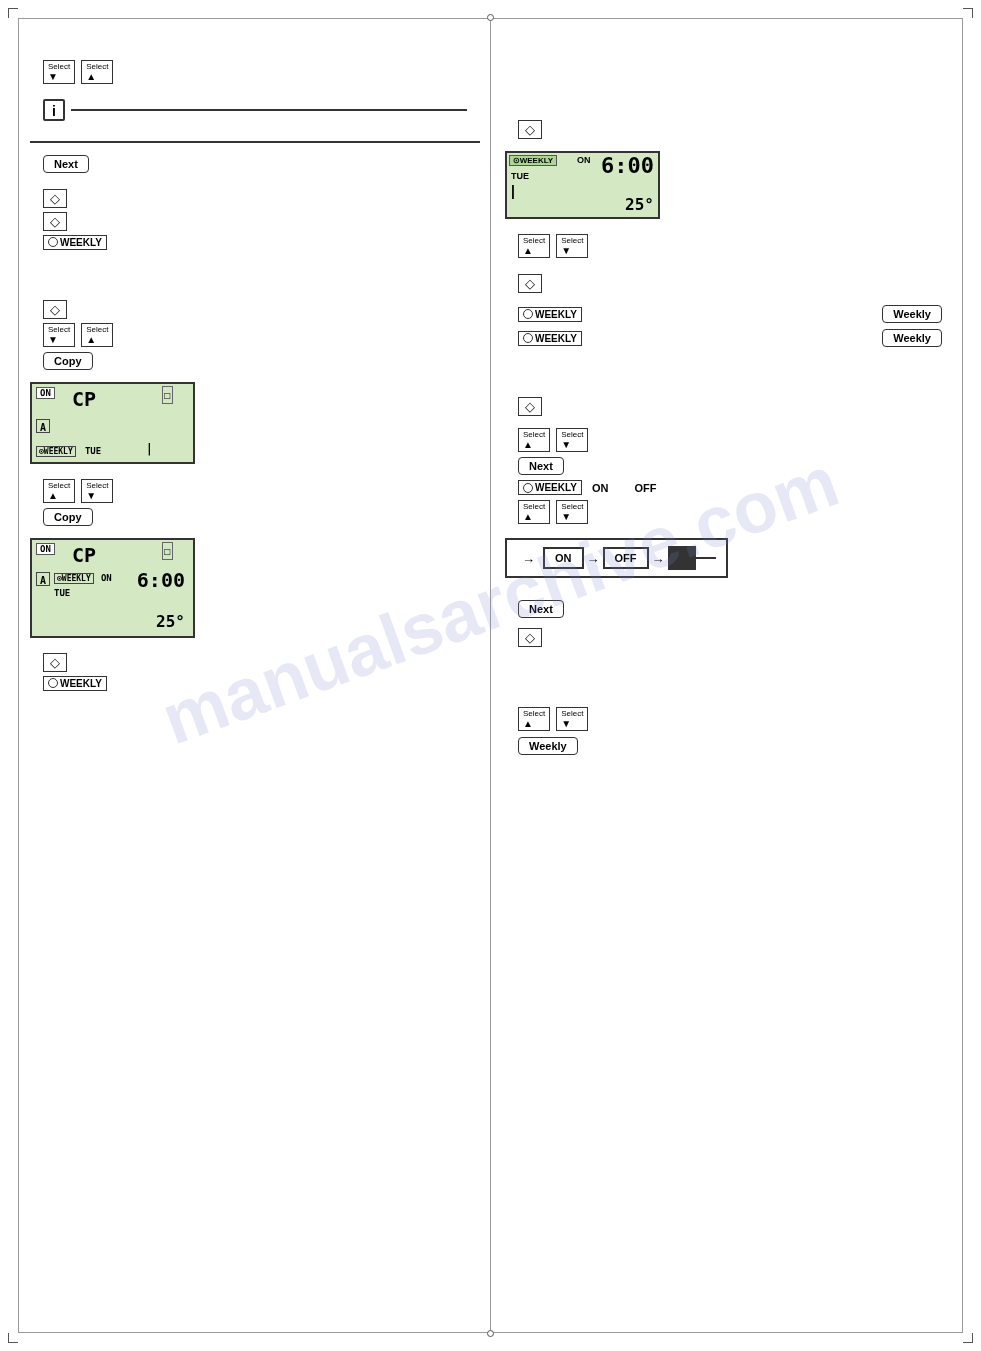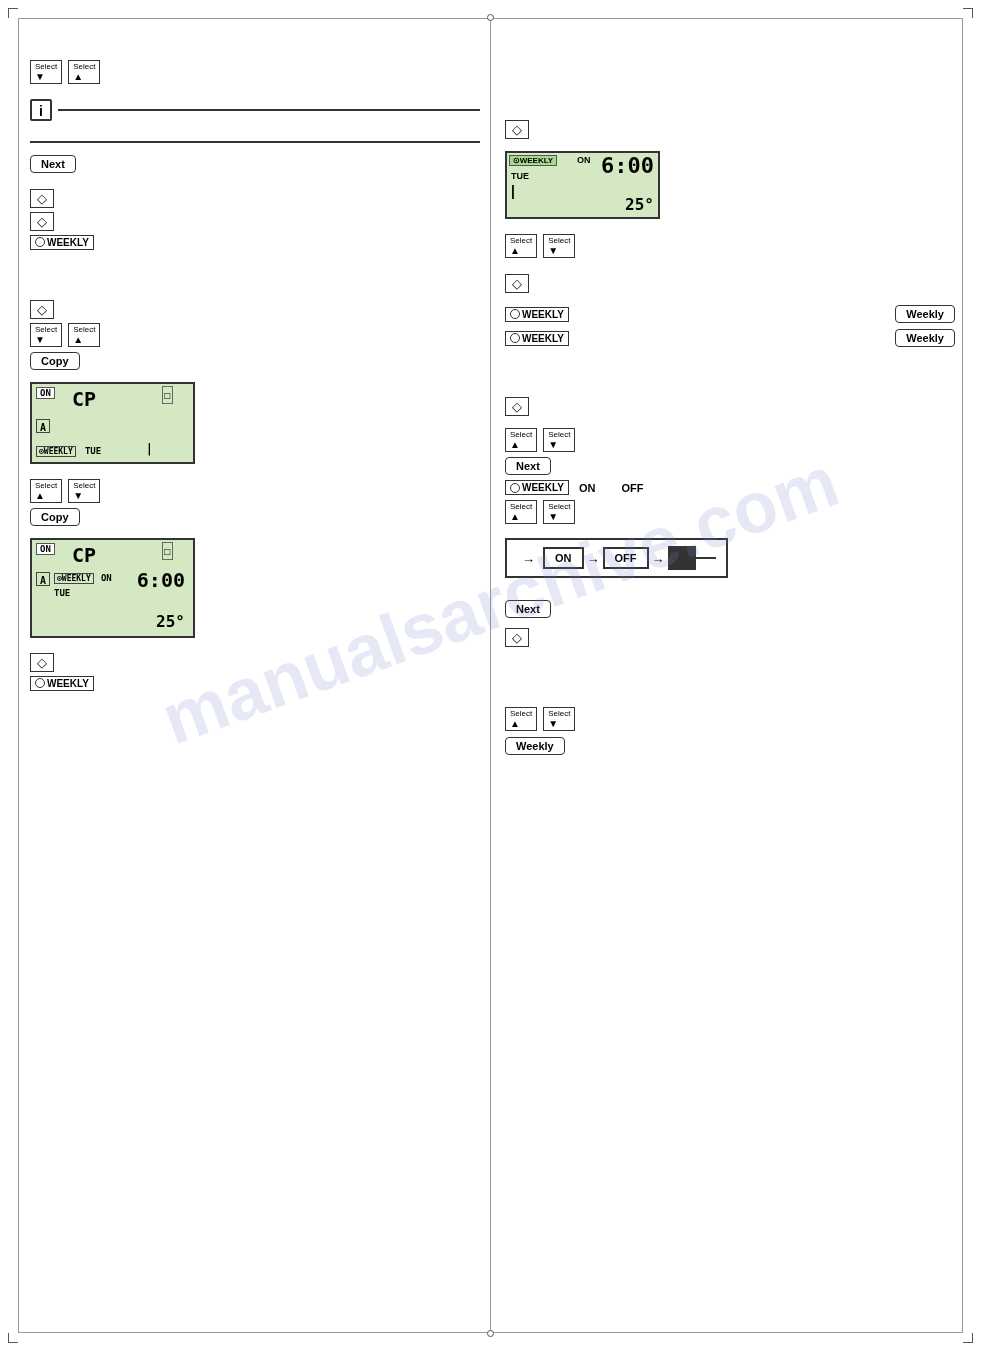--- a/index.html
+++ b/index.html
@@ -163,21 +163,21 @@
       padding: 4px 6px;
       display: inline-block;
       font-family: monospace;
       position: relative;
       width: 160px;
       height: 100px;
     }
 
     
     .section { margin-bottom: 12px; }
-    .row { display: flex; align-items: center; gap: 6px; margin: 4px 0; }
+    .row { display: flex; align-items: center; gap: 6px; margin: 4px 13px; }
 
     
     .watermark {
       position: absolute;
       top: 300px;
       left: 150px;
       width: 700px;
       height: 600px;
       display: flex;
       align-items: center;

